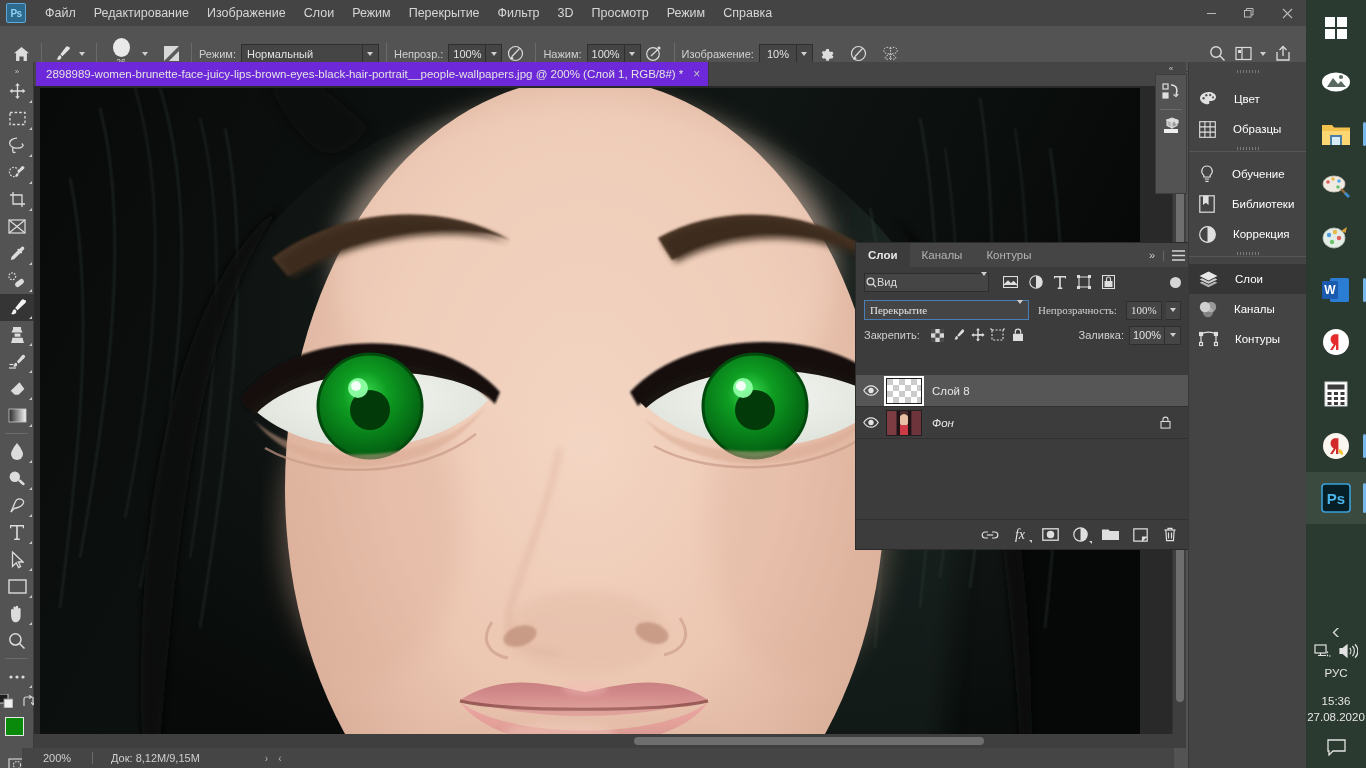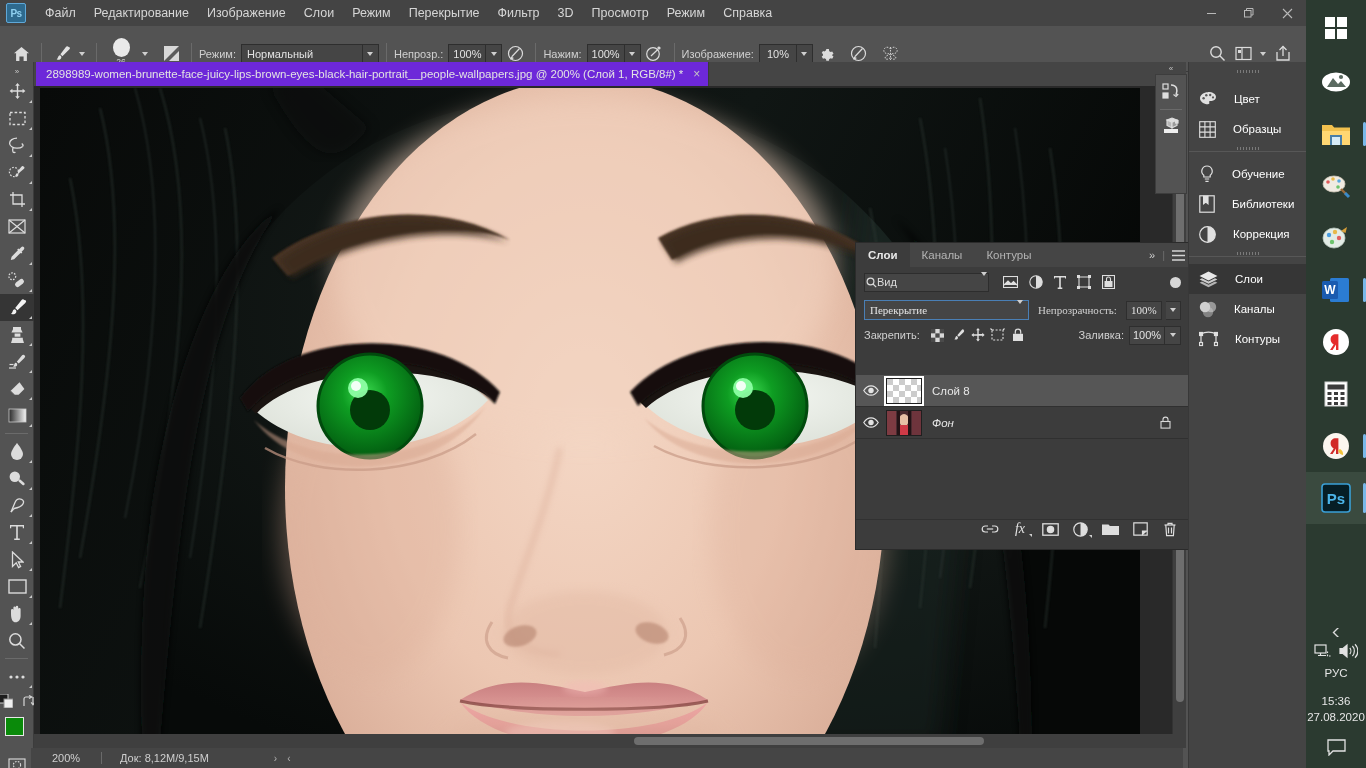--- a/index.html
+++ b/index.html
@@ -71,21 +71,21 @@
 
   
   .vscroll{ position:absolute; right:0; top:0; width:14px; height:662px; background:#3f3f3f;
      border-left:1px solid #333;}
   .vscroll .up,.vscroll .dn{ height:14px; display:flex;align-items:center;justify-content:center;color:#b5b5b5;font-size:8px;}
   .vthumb{ position:absolute; left:3px; top:16px; width:8px; height:600px; background:#6e6e6e; border-radius:4px;}
   .hscroll{ position:absolute; left:34px; bottom:0; width:1152px; height:14px; background:#3f3f3f; }
   .hthumb{ position:absolute; left:600px; top:3px; width:350px; height:8px; background:#6e6e6e; border-radius:4px;}
 
   
-  .statusbar{ position:absolute; left:31px; bottom:0; width:1152px; height:20px; background:#454545;
+  .statusbar{ position:absolute; left:22px; bottom:0; width:1152px; height:20px; background:#454545;
      display:flex; align-items:center; color:#cfcfcf; font-size:11px; }
   .sb-zoom{ width:70px; text-align:center; }
   .sb-sep{ width:1px;height:12px;background:#6a6a6a; }
   .sb-doc{ padding-left:18px; }
   .sb-arrow{ color:#b0b0b0; font-size:10px; padding:0 5px;}
 
   
   .rdock-a{ position:absolute; left:1155px; top:74px; width:32px; height:120px; background:#535353;
      border:1px solid #3d3d3d;}
   .rdock-collapse{ position:absolute; left:1155px; top:62px; width:32px; height:12px; color:#c4c4c4;
@@ -116,21 +116,21 @@
   .lp-rows{ position:absolute; left:0; top:132px; width:333px; height:142px; background:#3c3c3c;}
   .lrow{ height:32px; display:flex; align-items:center; border-bottom:1px solid #303030; }
   .lrow.sel{ background:#565656; }
   .eye{ width:30px; display:flex; align-items:center; justify-content:center; color:#e0e0e0; }
   .thumb{ width:36px; height:26px; border:1px solid #1f1f1f; background:#fff; margin-right:10px;}
   .thumb.sel-outline{ outline:2px solid #ffffff; outline-offset:0px; }
   .lname{ color:#e6e6e6; font-size:11.5px; }
   .lname.ital{ font-style:italic; }
   .lrow .locker{ margin-left:auto; margin-right:18px; color:#d8d8d8; font-size:11px;}
   .lp-bottom{ position:absolute; left:0; bottom:0; width:333px; height:30px; background:#3c3c3c;
-     border-top:1px solid #313131; display:flex; justify-content:flex-end;
+     border-top:1px solid #313131; display:flex; align-items:center; justify-content:flex-end;
      padding-right:10px; gap:12px; }
   .lb-ico{ color:#dddddd; display:flex; align-items:center; justify-content:center; width:18px;height:18px;}
 
   
   .vdock{ position:absolute; left:1188px; top:62px; width:118px; height:706px; background:#444444;
      border-left:1px solid #383838; padding-top:22px;}
   .vd-grip{ position:absolute; left:0; top:4px; width:118px; height:10px;
       display:flex; align-items:center; justify-content:center; }
   .vd-grip i{ width:22px;height:3px;
       background:repeating-linear-gradient(90deg,#7a7a7a 0 1px,transparent 1px 3px); display:block;}

